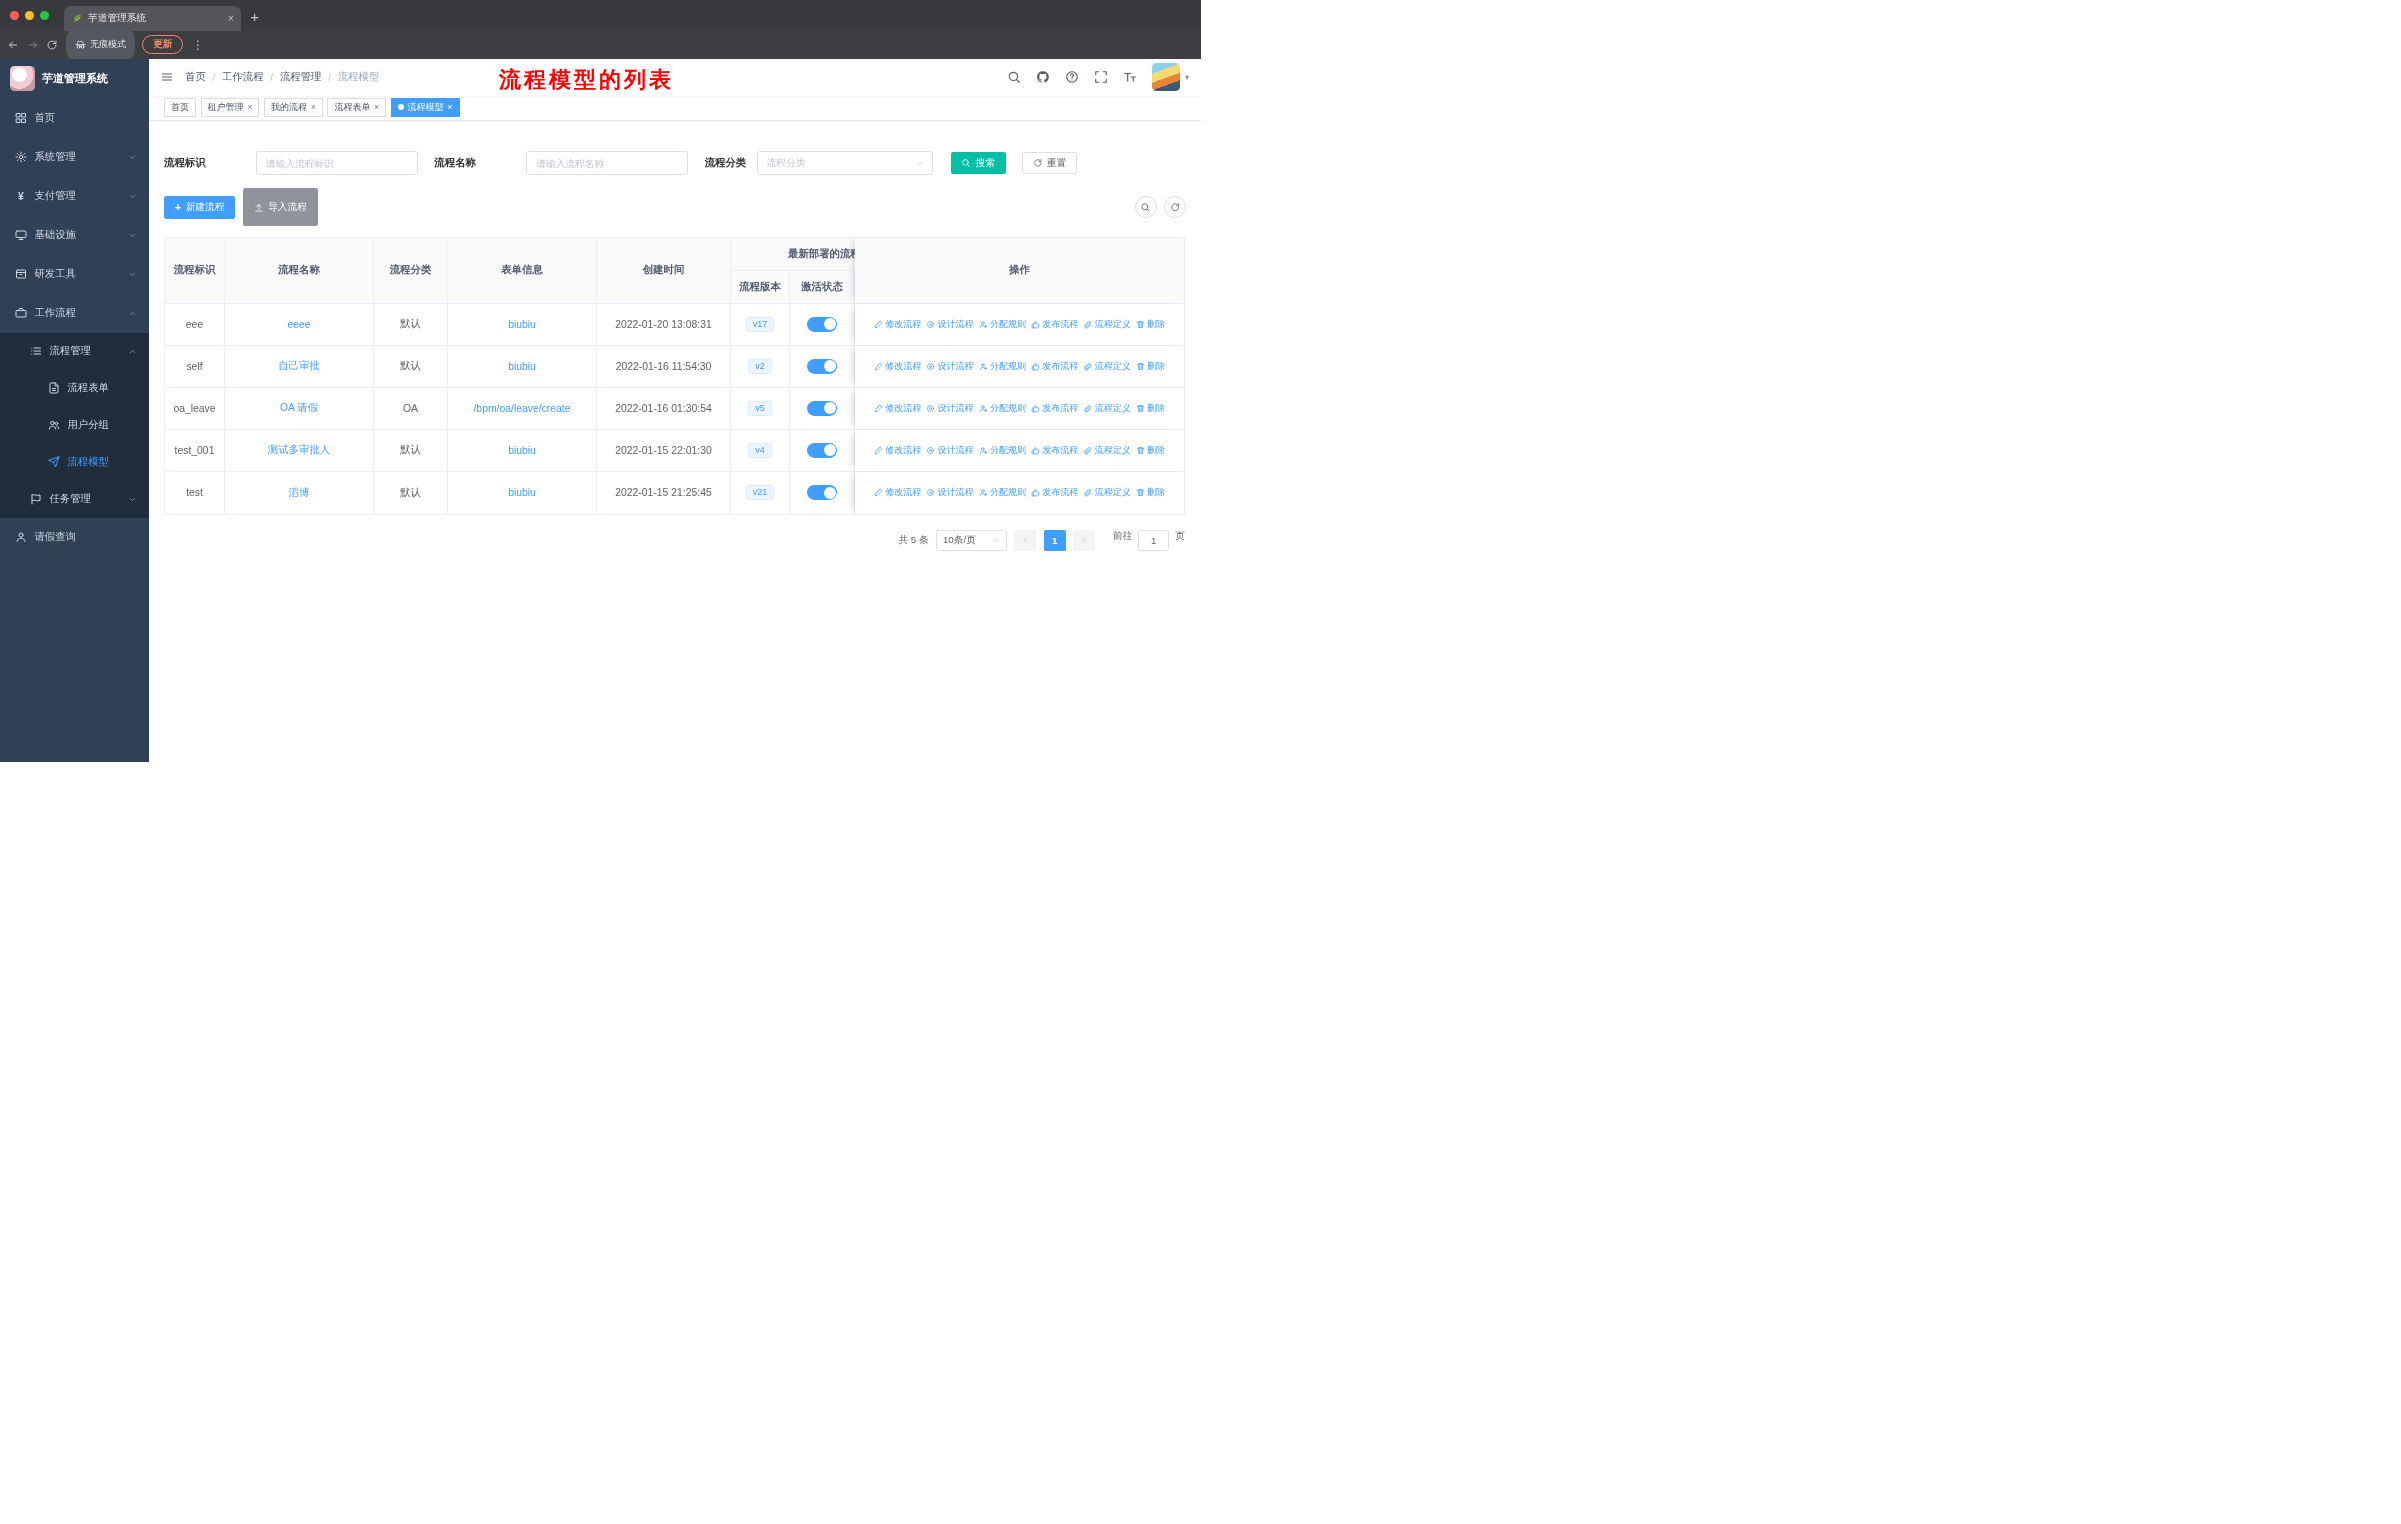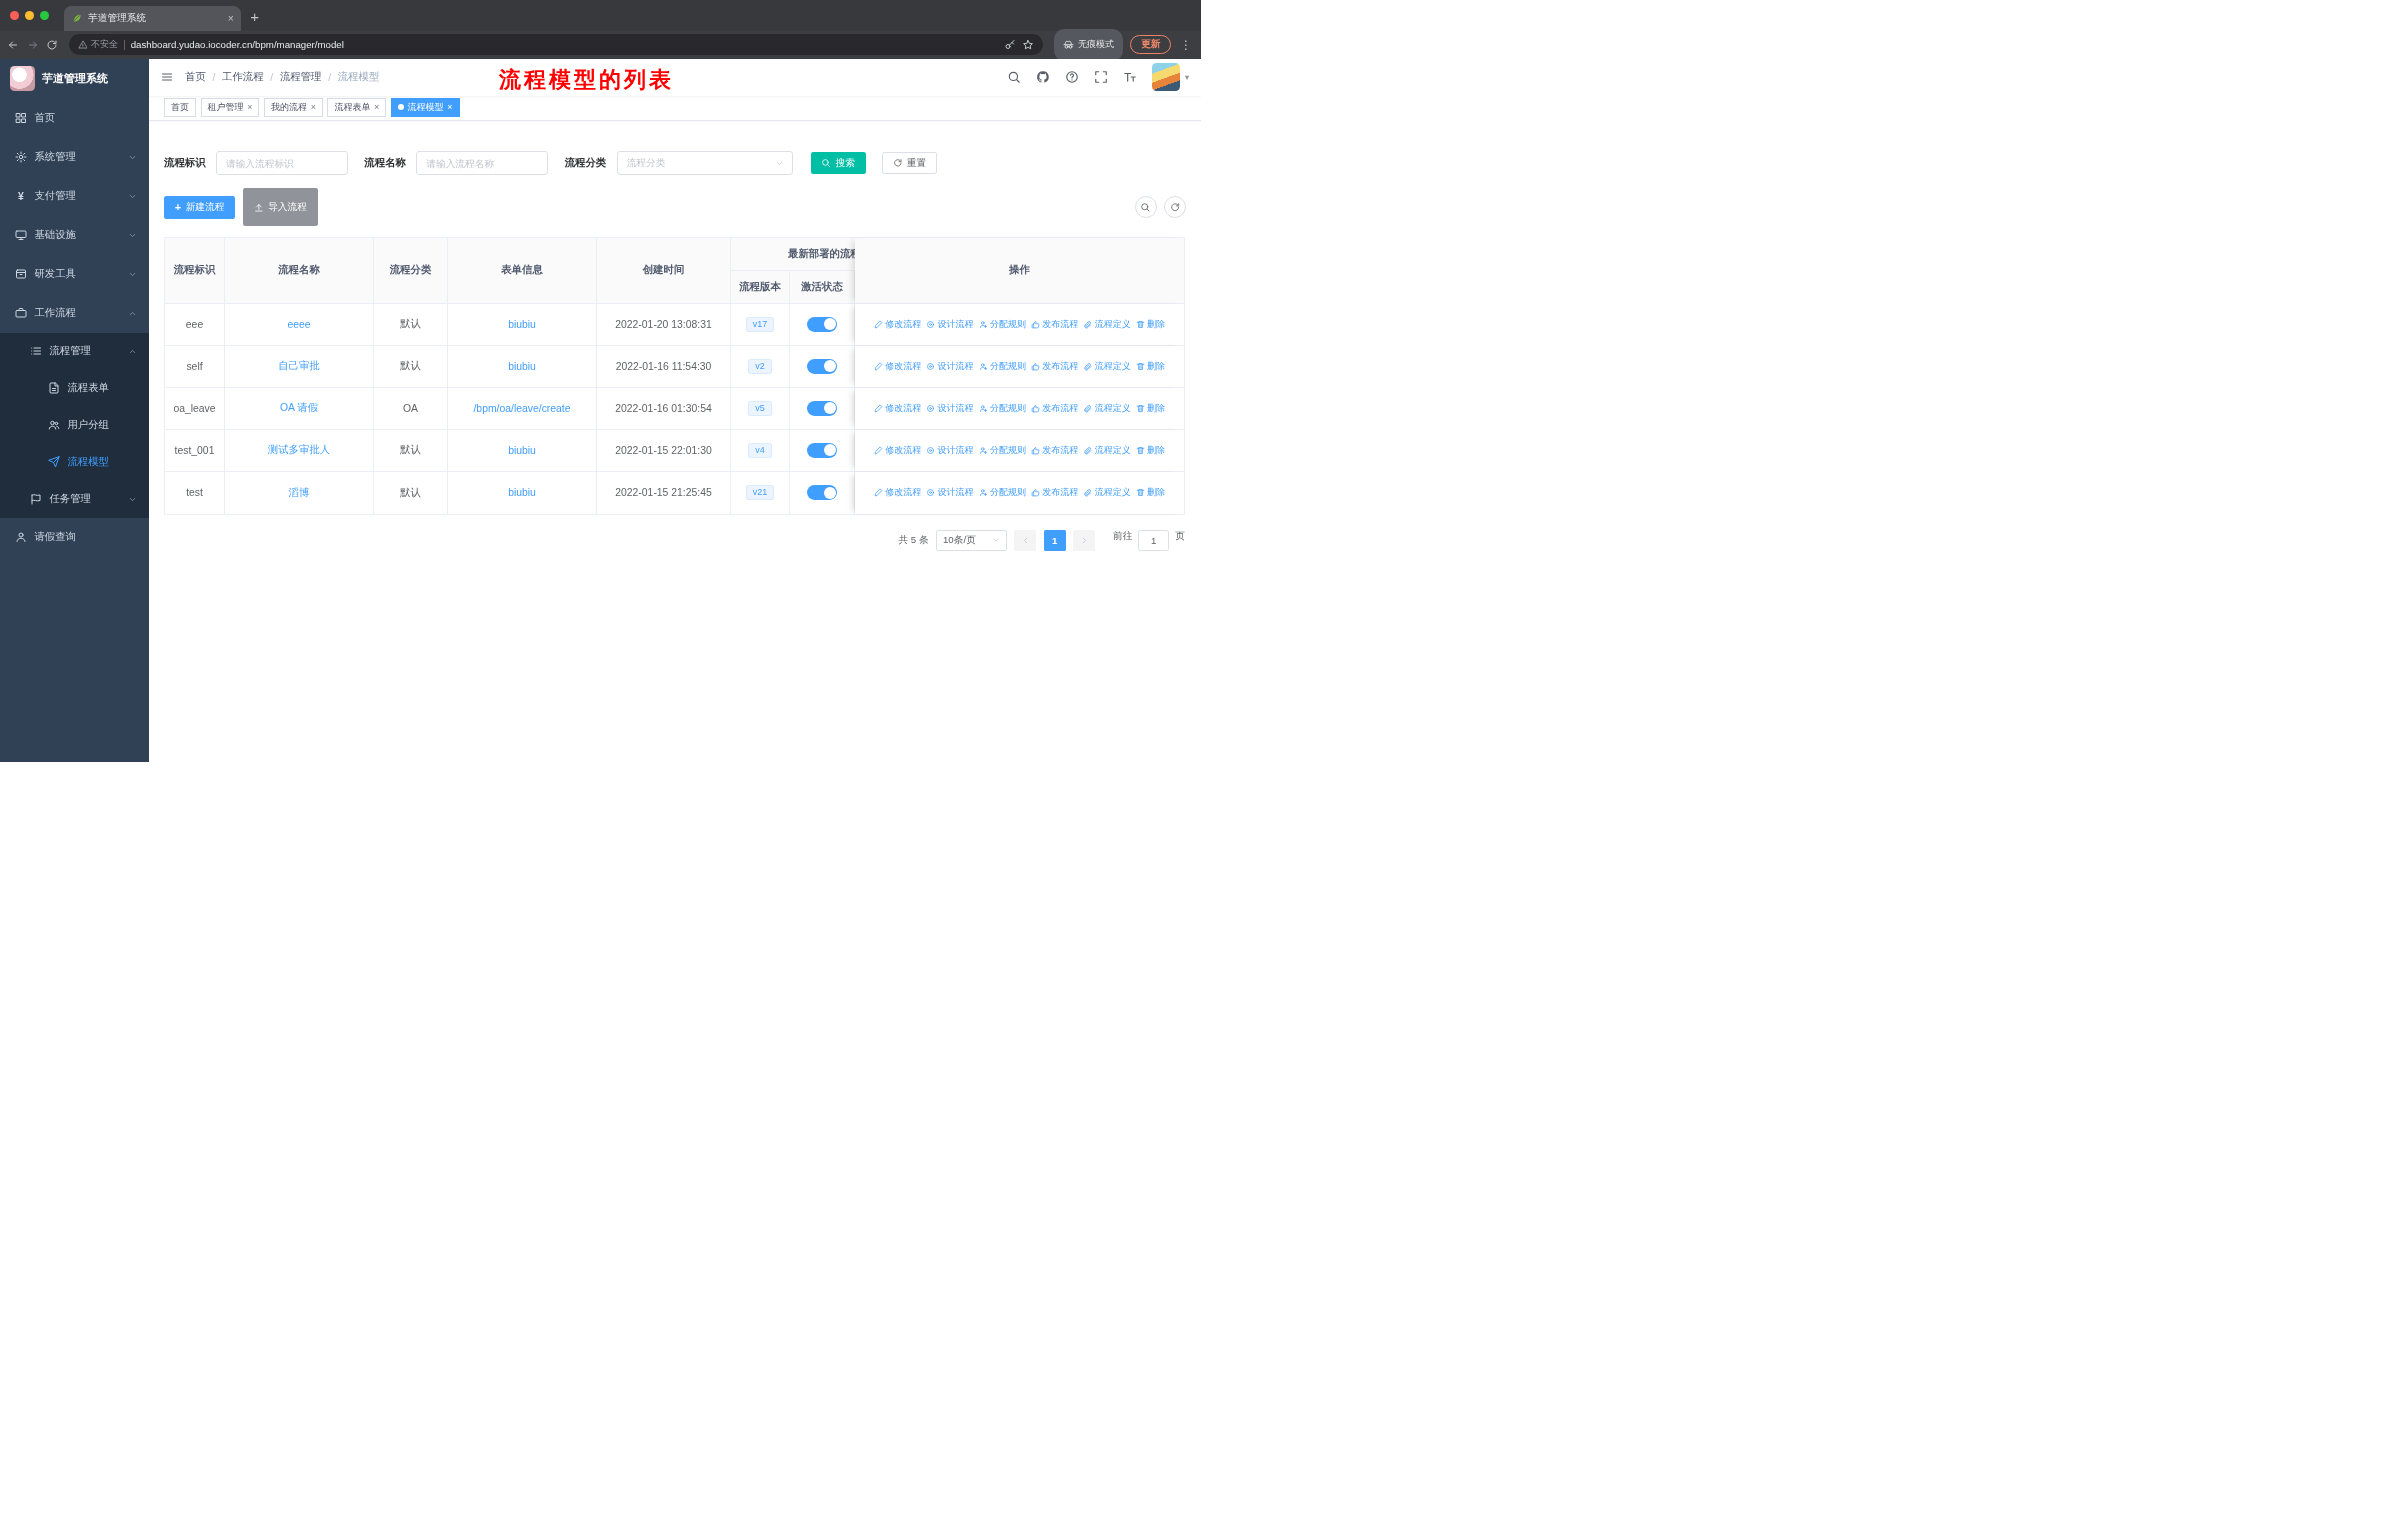--- a/index.html
+++ b/index.html
@@ -68,21 +68,21 @@
   .tag { height:19.4px; border:0.7px solid #d8dce5; background:#fff; color:#495060; font-size:9px; display:inline-flex; align-items:center; gap:3.7px; padding:0 6px; cursor:pointer; white-space:nowrap; }
   .tag .x { color:#7d838c; font-size:9px; }
   .tag.active { background:#409eff; border-color:#409eff; color:#fff; }
   .tag.active .x { color:#fff; }
   .tag .dot { width:6px; height:6px; border-radius:50%; background:#fff; display:inline-block; }
 
   
   .content { padding:26px 15px; flex:1; overflow:hidden; }
   .filter-row { display:flex; align-items:center; margin:4.5px 0 13.4px; }
   .f-label { font-size:10.4px; font-weight:700; color:#303133; margin-right:10.4px; white-space:nowrap; }
-  .f-input { width:132px; height:24px; border:0.7px solid #dcdfe6; border-radius:3px; padding:0 9px; font-size:9.7px; color:#606266; outline:none; margin-right:16.4px; font-family:Liberation Serif, serif; }
+  .f-input { width:162px; height:24px; border:0.7px solid #dcdfe6; border-radius:3px; padding:0 9px; font-size:9.7px; color:#606266; outline:none; margin-right:16.4px; font-family:Liberation Serif, serif;margin-left:40px; }
   .f-input::placeholder { color:#c0c4cc; }
   .f-select { width:176px; height:24px; border:0.7px solid #dcdfe6; border-radius:3px; padding:0 7.4px 0 9px; font-size:9.7px; display:flex; align-items:center; justify-content:space-between; color:#c0c4cc; margin-right:18px; cursor:pointer; }
   .f-select svg { width:9px; height:9px; color:#c0c4cc; }
 
   .btn { height:22px; border-radius:2.2px; font-size:9.7px; display:inline-flex; align-items:center; gap:4.5px; padding:0 9.7px; border:0.7px solid transparent; cursor:pointer; white-space:nowrap; font-family:inherit; }
   .btn svg { width:9.7px; height:9.7px; }
   .btn-search { background:#01bfa5; color:#fff; margin-right:16.4px; }
   .btn-reset { background:#fff; border-color:#dcdfe6; color:#606266; }
   .btn-primary { background:#409eff; color:#fff; height:23px; }
   .btn-info { background:#909399; color:#fff; height:38px; }
@@ -291,36 +291,20 @@
 <div class="btoolbar">
   <svg class="ic nav-ic" viewBox="0 0 16 16" width="12" height="12">
       <use href="#i-back"></use>
     </svg>
   <svg class="ic nav-ic dim" viewBox="0 0 16 16" width="12" height="12">
       <use href="#i-forward"></use>
     </svg>
   <svg class="ic nav-ic" viewBox="0 0 16 16" width="12" height="12">
       <use href="#i-refresh"></use>
     </svg>
-  <div class="urlbar">
-    <span class="sec">
-      <svg class="ic" viewBox="0 0 13 13" width="9.7" height="9.7">
-          <use href="#i-warning"></use>
-        </svg>
-      <span>不安全</span>
-    </span>
-    <span class="sec-div"></span>
-    <span class="url-text">dashboard.yudao.iocoder.cn/bpm/manager/model</span>
-    <svg class="ic url-ic" viewBox="0 0 16 16" width="12" height="12">
-        <use href="#i-key"></use>
-      </svg>
-    <svg class="ic url-ic" viewBox="0 0 16 16" width="12" height="12">
-        <use href="#i-star"></use>
-      </svg>
-  </div>
   <div class="incog">
     <svg class="ic" viewBox="0 0 15 15" width="11" height="11">
         <use href="#i-incognito"></use>
       </svg>
     <span>无痕模式</span>
   </div>
   <div class="update-pill">更新</div>
   <span class="dots">⋮</span>
 </div>
 

